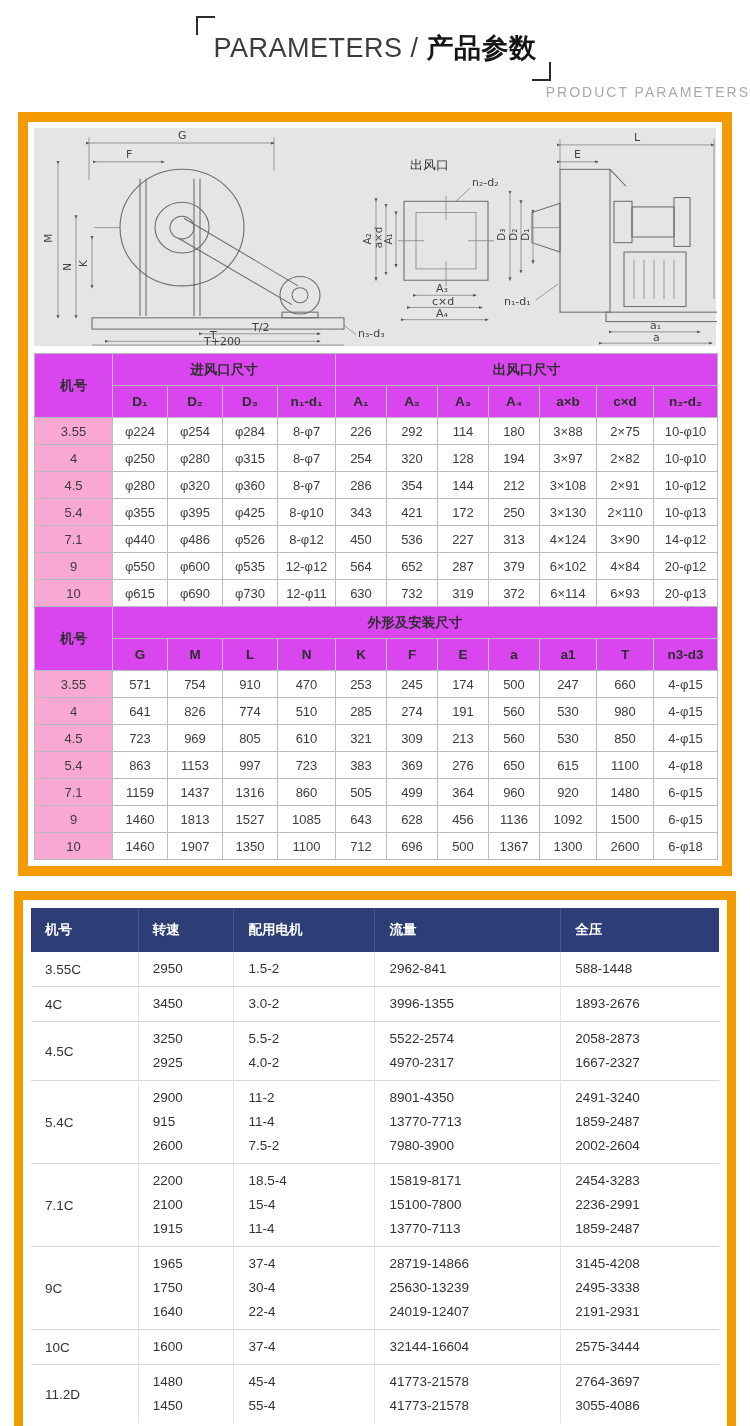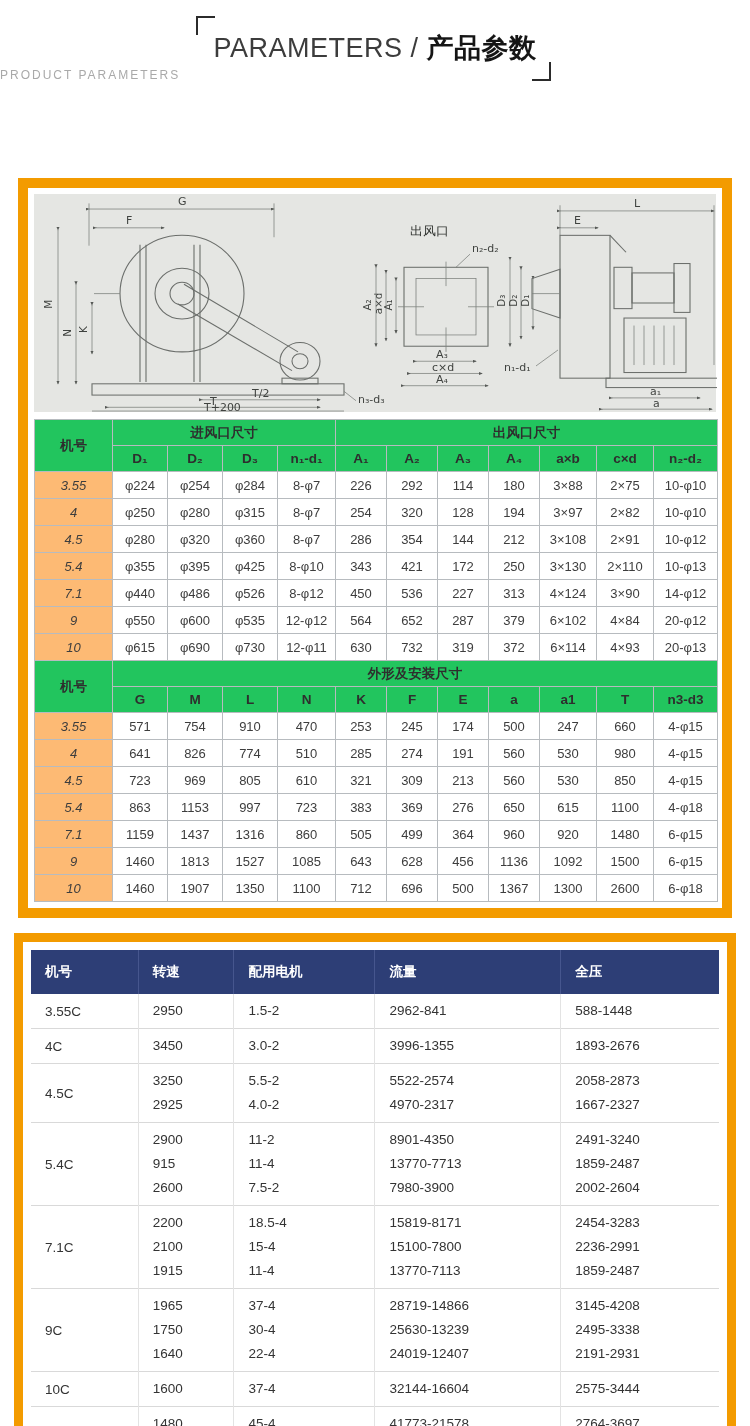--- a/index.html
+++ b/index.html
@@ -3,26 +3,26 @@
 <meta charset="utf-8">
 <style>
   * { margin:0; padding:0; box-sizing:border-box; }
   html,body { background:#fff; }
   body {
     width:750px; height:1426px; margin:0 auto; overflow:hidden;
     font-family:"Liberation Sans","DejaVu Sans",sans-serif; color:#3a3a3a;
   }
 
   
-  .page-header { position:relative; height:178px; }
+  .page-header { position:relative; height:112px; }
   .title-row { position:absolute; top:30px; width:100%; text-align:center; }
   .title-row h1 { font-size:27px; font-weight:400; color:#3c3c3c; letter-spacing:.5px; display:inline-block; }
   .title-row h1 .zh { font-weight:700; color:#151515; }
-  .subtitle { position:absolute; top:68px; width:100%; text-align:left;
-              font-size:12px; color:#a9a9a9; letter-spacing:2px; }
+  .subtitle { position:absolute; top:84px; width:100%; text-align:right;
+              font-size:14px; color:#a9a9a9; letter-spacing:2px; }
   .bracket { position:absolute; width:19px; height:19px; }
   .bracket.tl { left:196px; top:16px; border-left:2px solid #2b2b2b; border-top:2px solid #2b2b2b; }
   .bracket.br { left:532px; top:62px; border-right:2px solid #2b2b2b; border-bottom:2px solid #2b2b2b; }
 
   
   .panel { background:#fff; border:10px solid #F39B00; }
   .panel1 { margin:0 18px; padding:6px; }
   .panel2 { margin:15px 14px 0; padding:8px; border-width:9px; }
 
   
@@ -32,23 +32,23 @@
   .dthin { stroke:#7e817e; stroke-width:0.8; fill:none; }
   .dtext { font-family:"DejaVu Sans",sans-serif; font-size:11px; fill:#3f423f; }
   .dtitle { font-family:"DejaVu Sans",sans-serif; font-size:13px; fill:#303330; }
 
   
   table.dim { width:100%; border-collapse:collapse; table-layout:fixed; }
   table.dim th, table.dim td {
     border:1px solid #b7bbbf; text-align:center; vertical-align:middle;
     font-size:13px; color:#3d3d3d; height:27px; overflow:hidden; white-space:nowrap;
   }
-  table.dim thead th { background:#22c55e; font-weight:700; font-size:13.5px; height:26px; color:#2e2e2e; }
+  table.dim thead th { background:#d946ef; font-weight:700; font-size:13.5px; height:32px; color:#2e2e2e; }
   table.dim tbody td { background:#fff; }
-  table.dim td.machine { background:#fdba74;font-style:italic; }
+  table.dim td.machine { background:#f9a8d4; }
   table.dim + table.dim { margin-top:-1px; }
 
   
   table.perf { width:100%; border-collapse:collapse; table-layout:fixed; }
   table.perf thead th {
     background:#2D3E76; color:#fff; font-size:13.5px; font-weight:700;
     text-align:left; padding:13px 0 13px 14px; border-left:1px solid #46568e;
   }
   table.perf thead th:first-child { border-left:none; }
   table.perf tbody td {
@@ -310,21 +310,21 @@
           <td class="machine">10</td>
           <td>φ615</td>
           <td>φ690</td>
           <td>φ730</td>
           <td>12-φ11</td>
           <td>630</td>
           <td>732</td>
           <td>319</td>
           <td>372</td>
           <td>6×114</td>
-          <td>4×93</td>
+          <td>6×93</td>
           <td>20-φ13</td>
         </tr>
       </tbody>
   </table>
 
   <table class="dim" id="dim2">
     <colgroup>
       <col style="width:78px">
         <col style="width:55px">
         <col style="width:55px">

